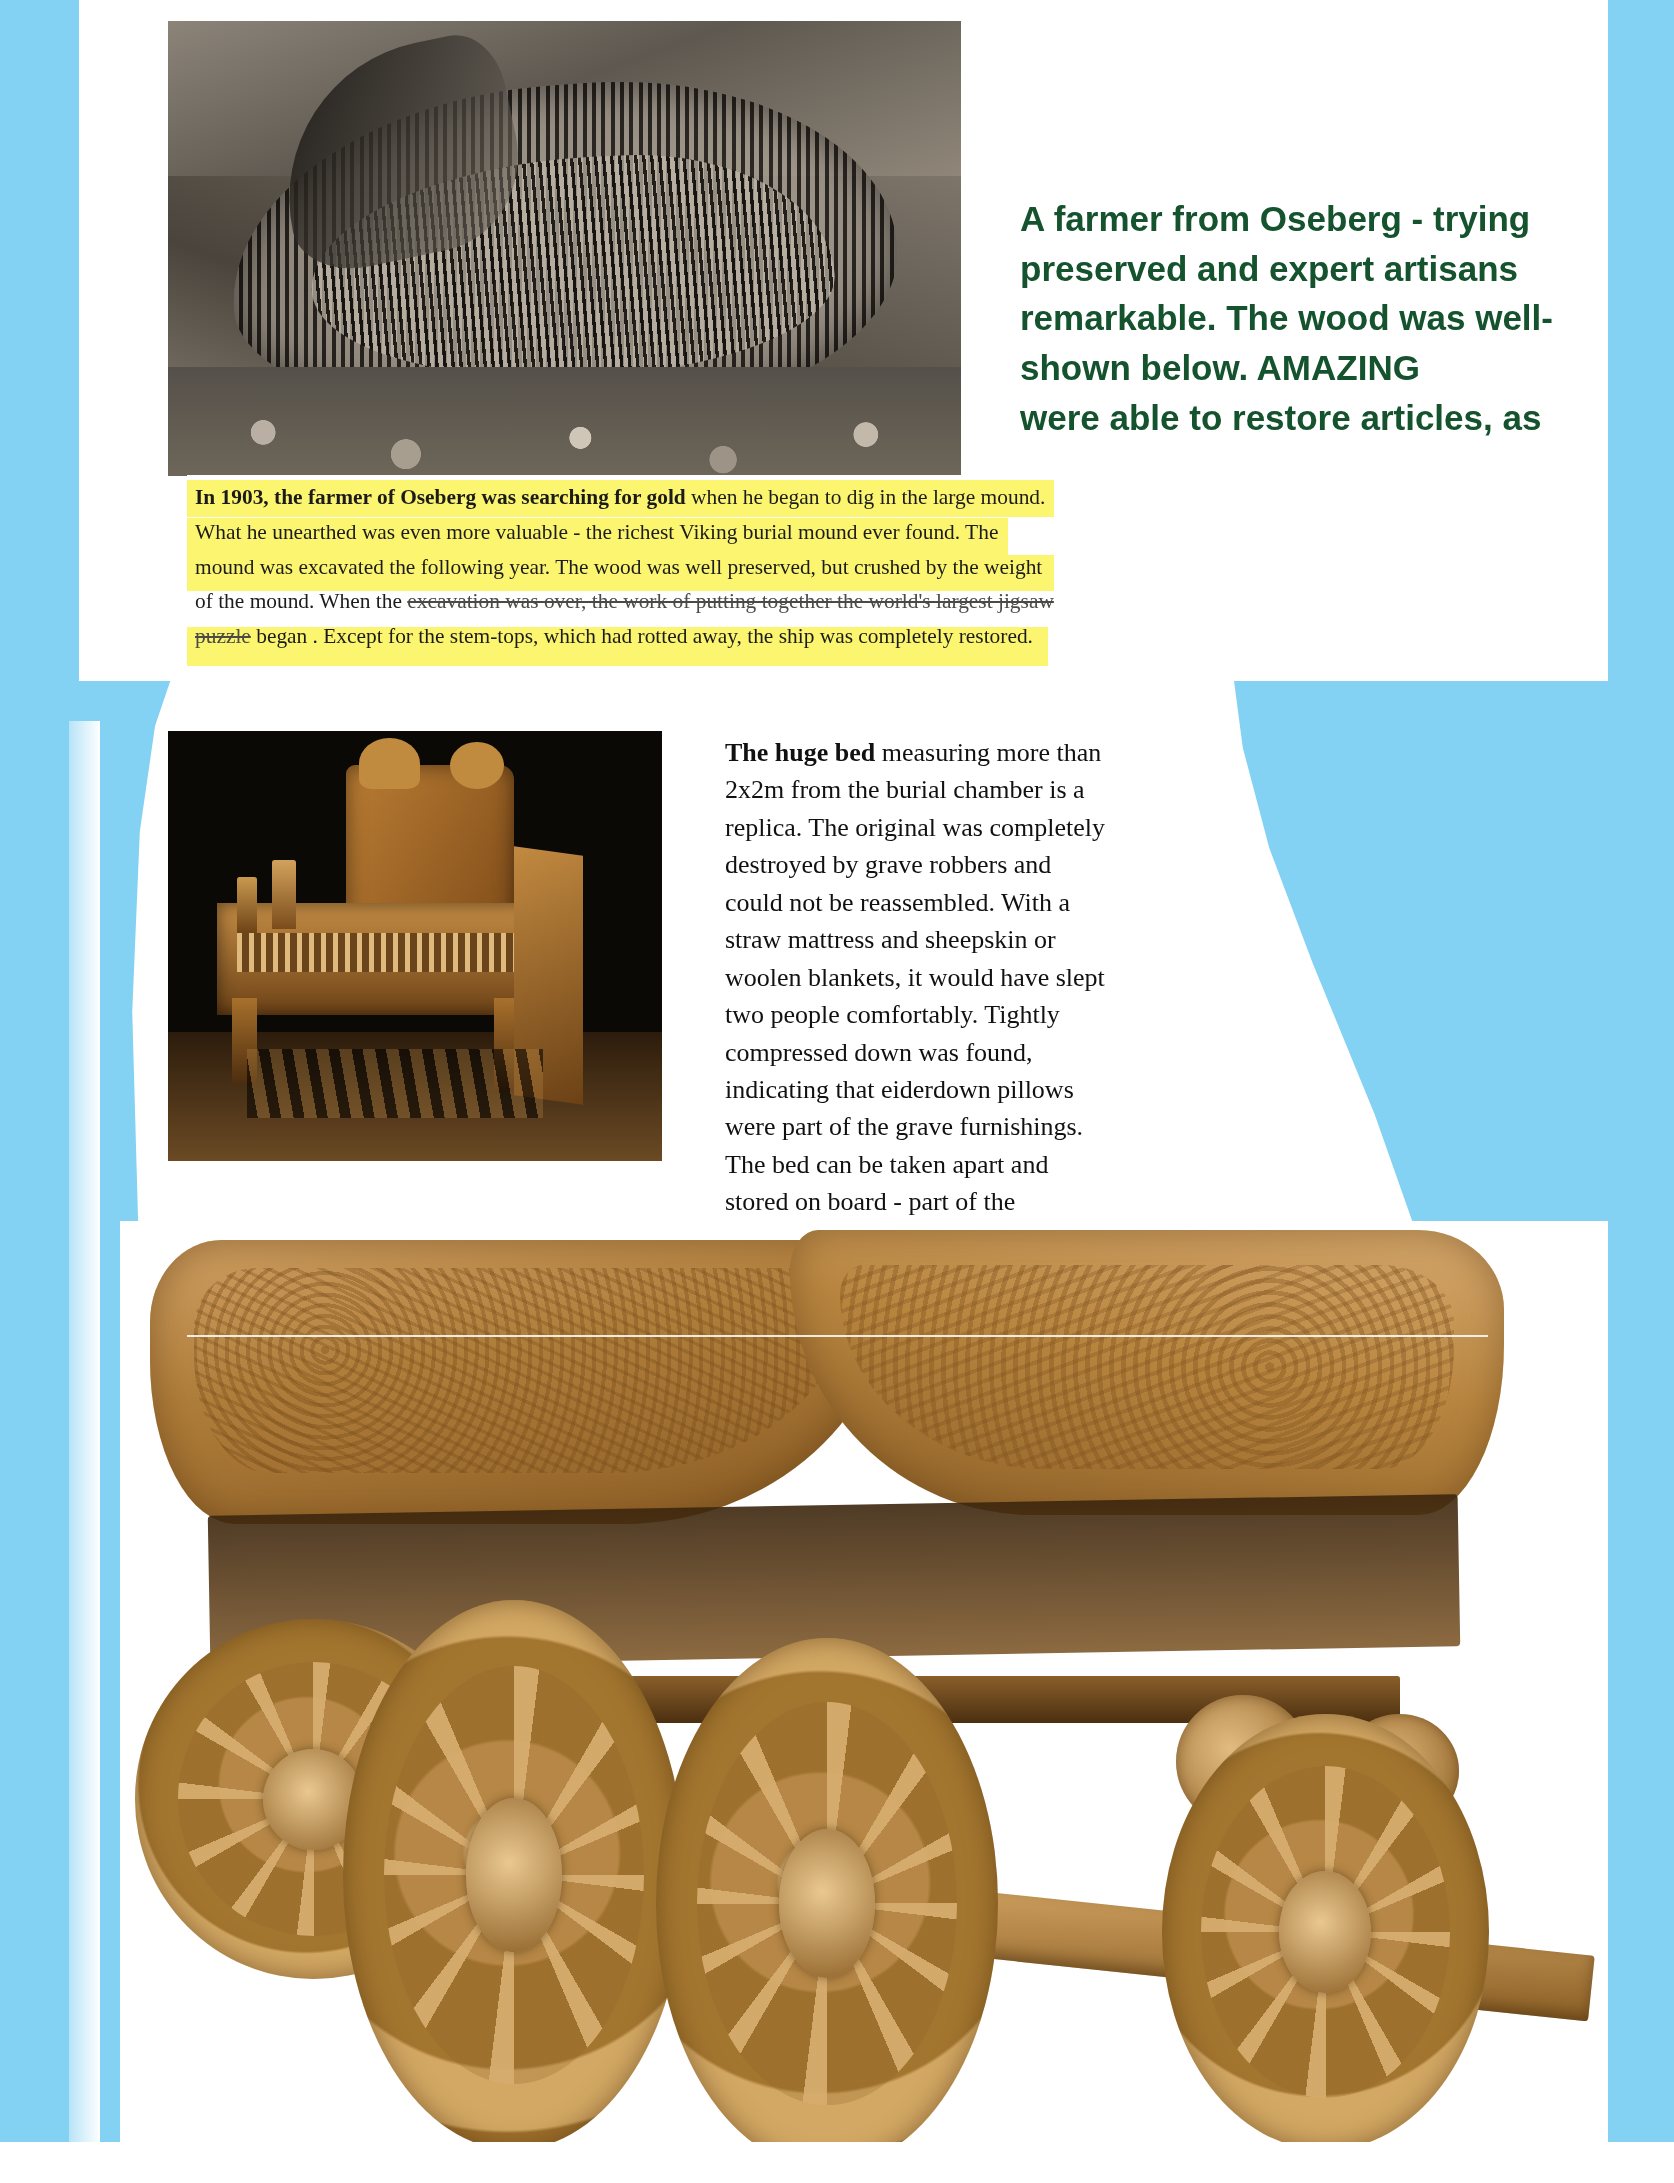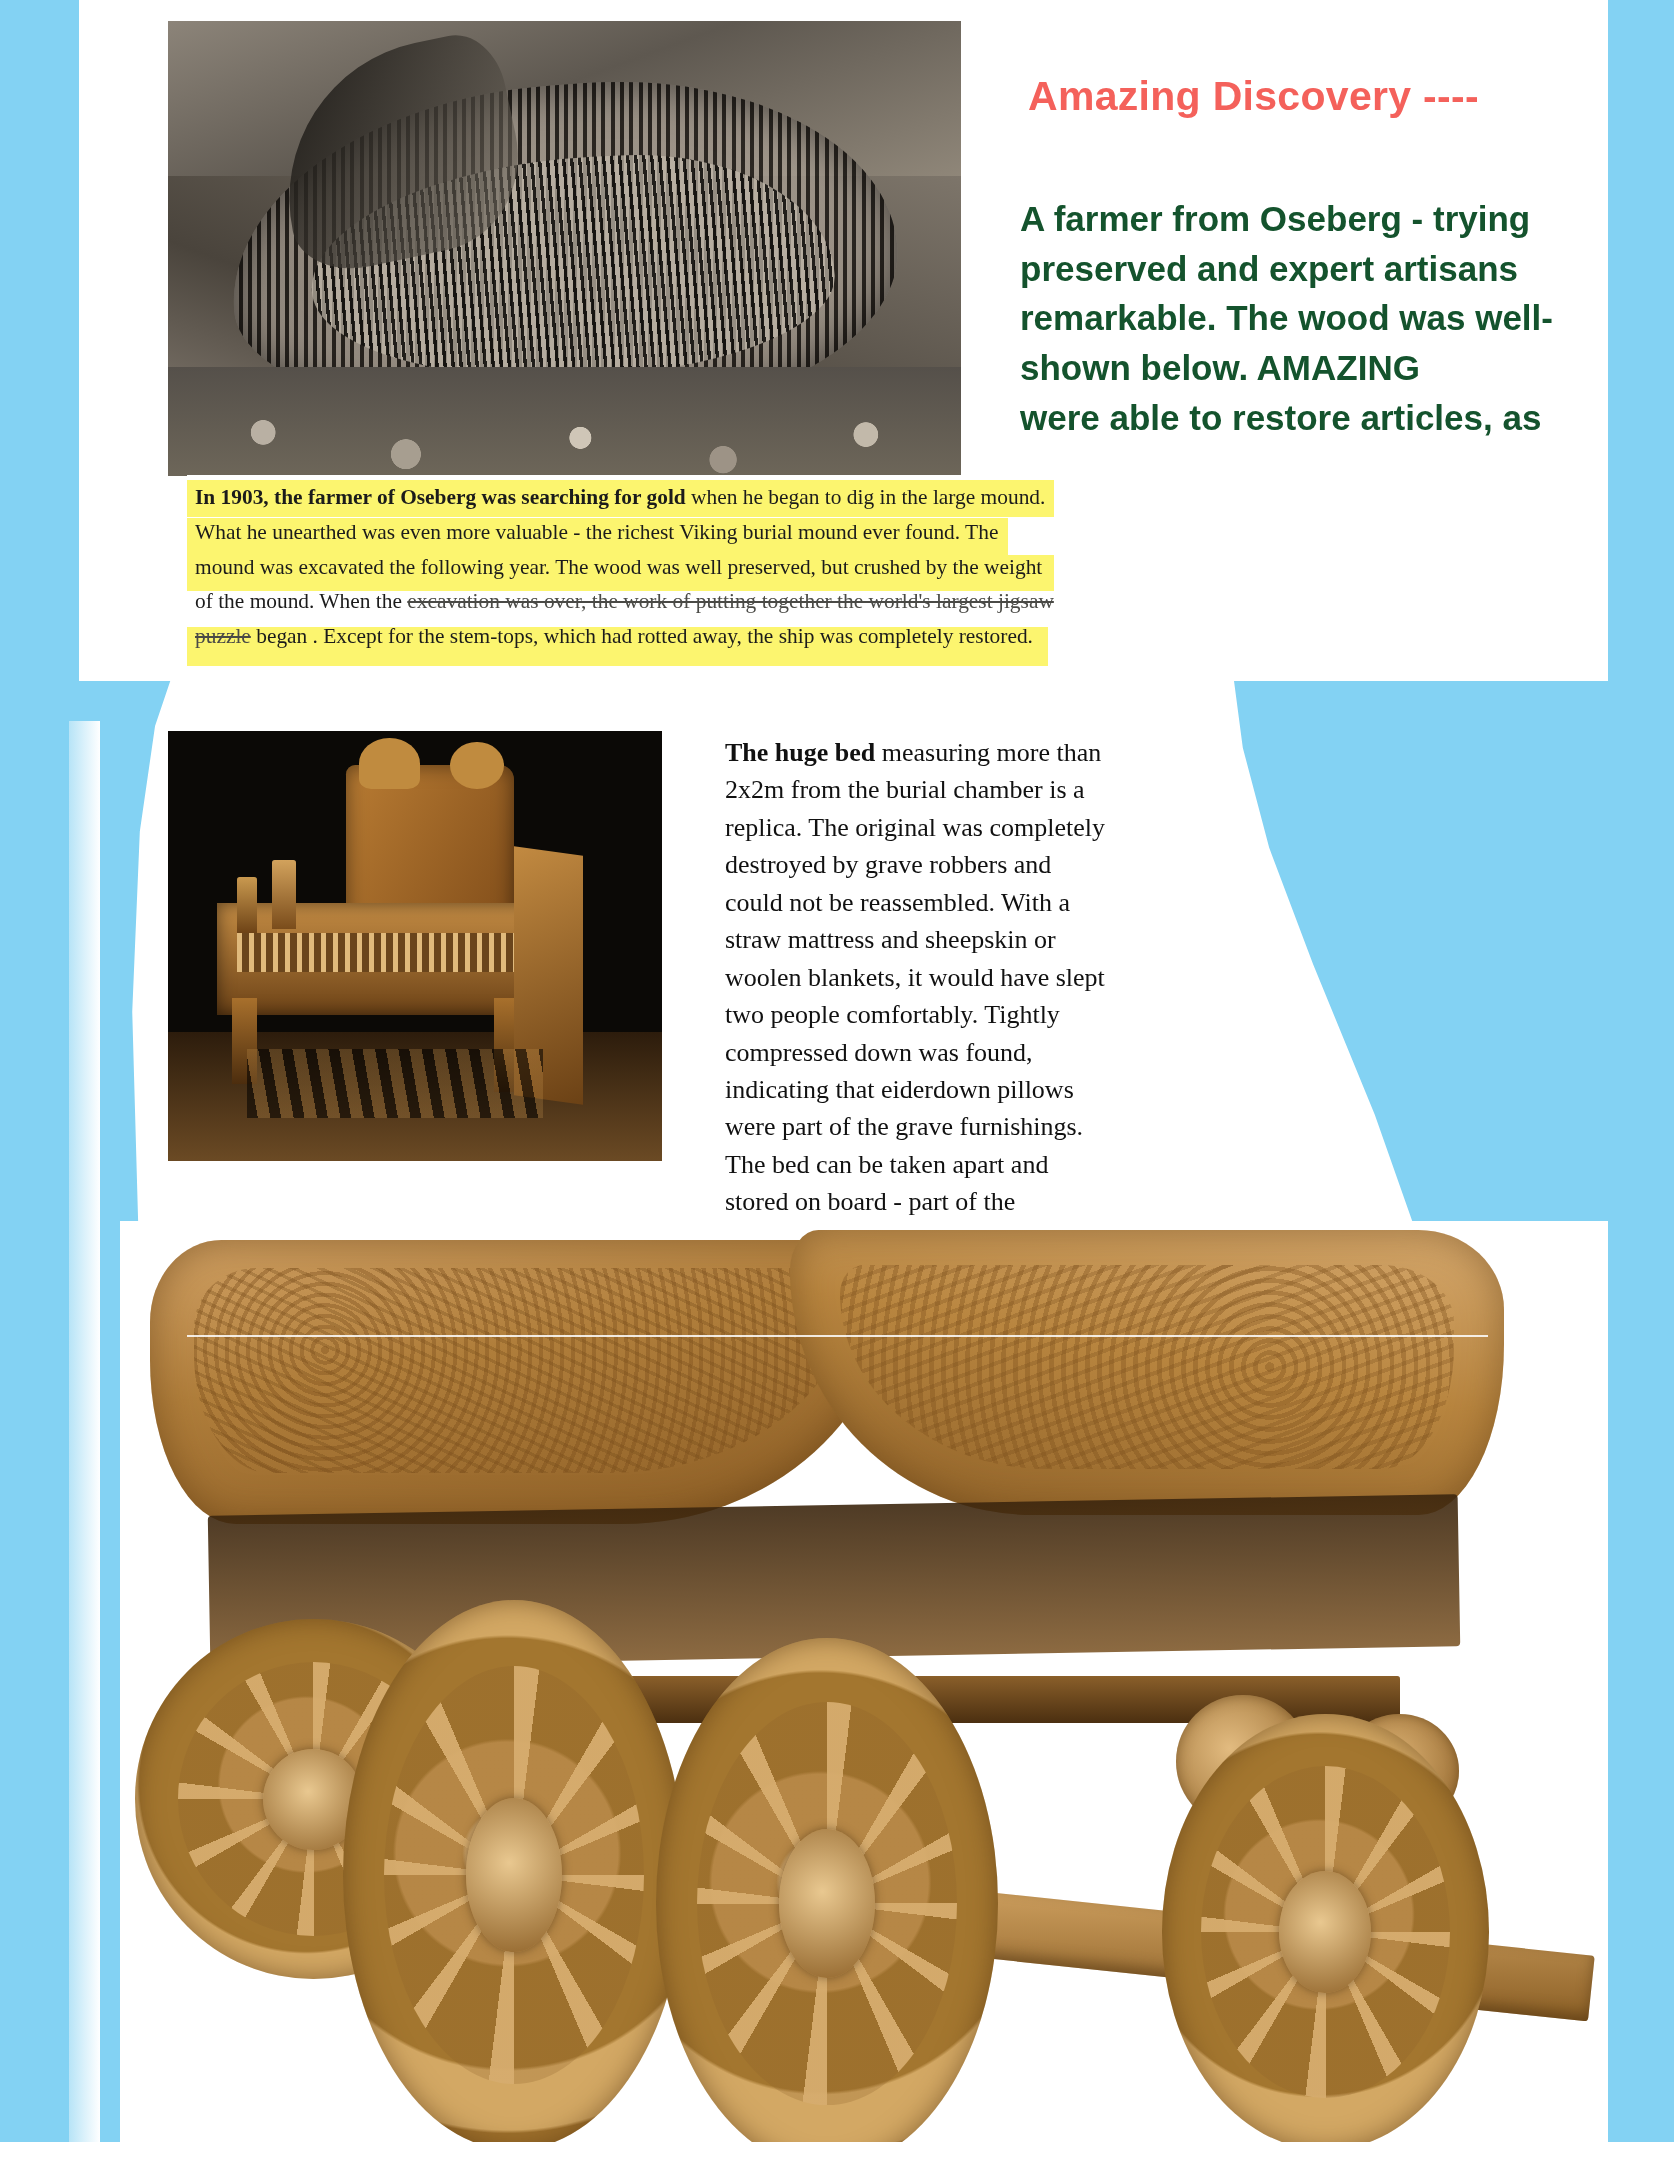--- a/index.html
+++ b/index.html
@@ -405,21 +405,20 @@
 
   <div class="ship-photo">
     <div class="sky"></div>
     <div class="ground"></div>
     <div class="hull"></div>
     <div class="hull2"></div>
     <div class="prow"></div>
     <div class="rubble"></div>
   </div>
 
-  <div class="headline">Amazing Discovery ----</div>
 
   <div class="intro">
     <span class="l">A farmer from Oseberg - trying</span>
     <span class="l">preserved  and  expert  artisans</span>
     <span class="l">remarkable. The wood was well-</span>
     <span class="l">shown    below.   AMAZING</span>
     <span class="l">were able to restore articles, as</span>
   </div>
 
   <div class="yellow-block">

